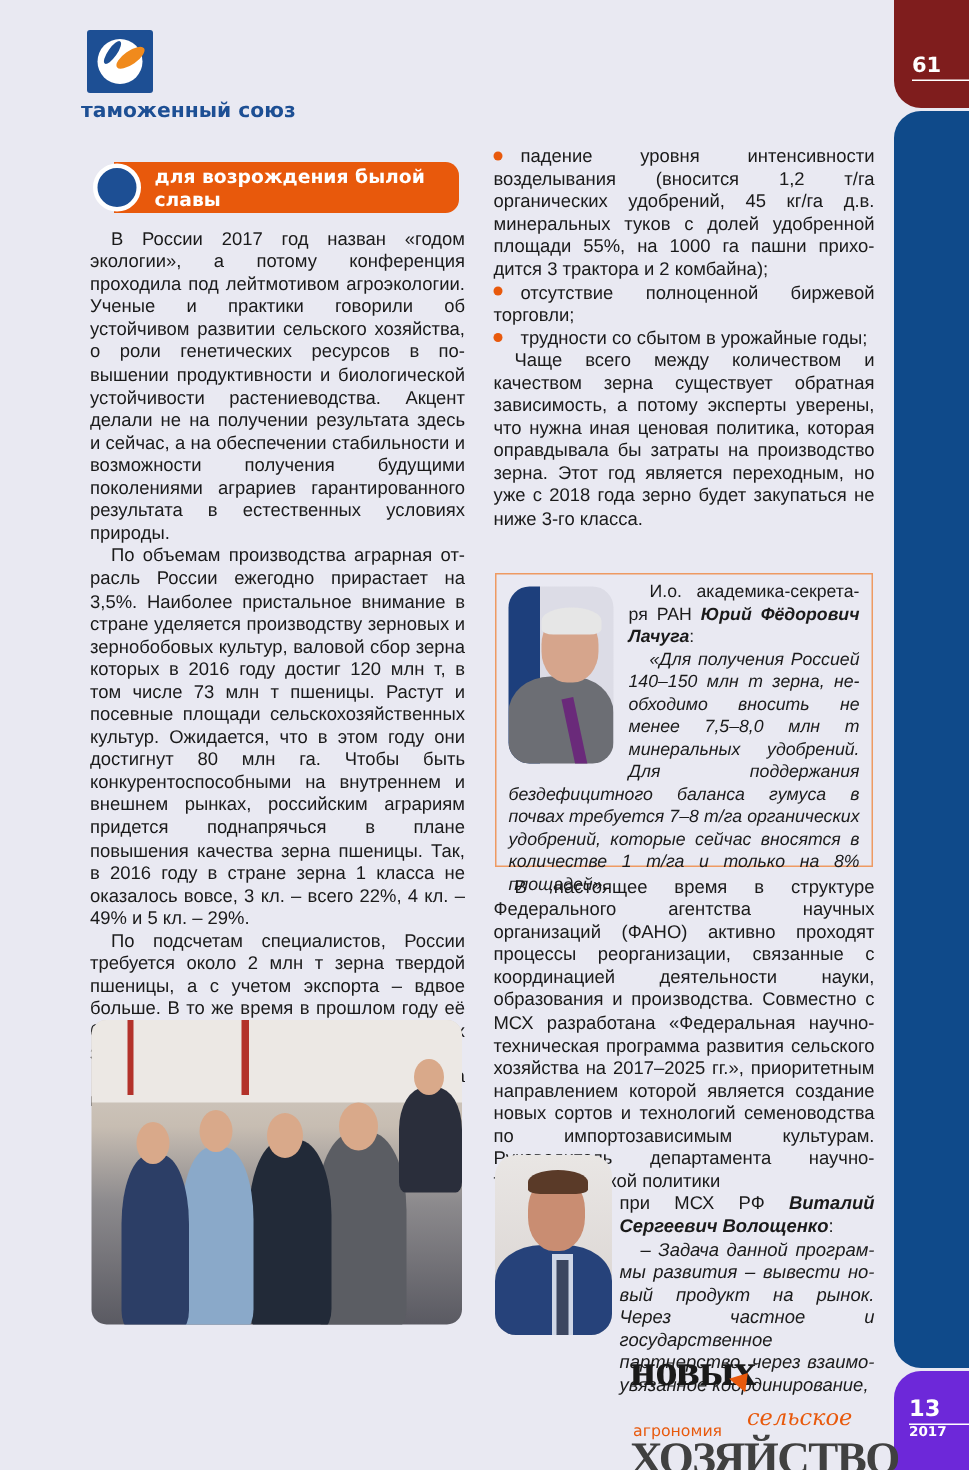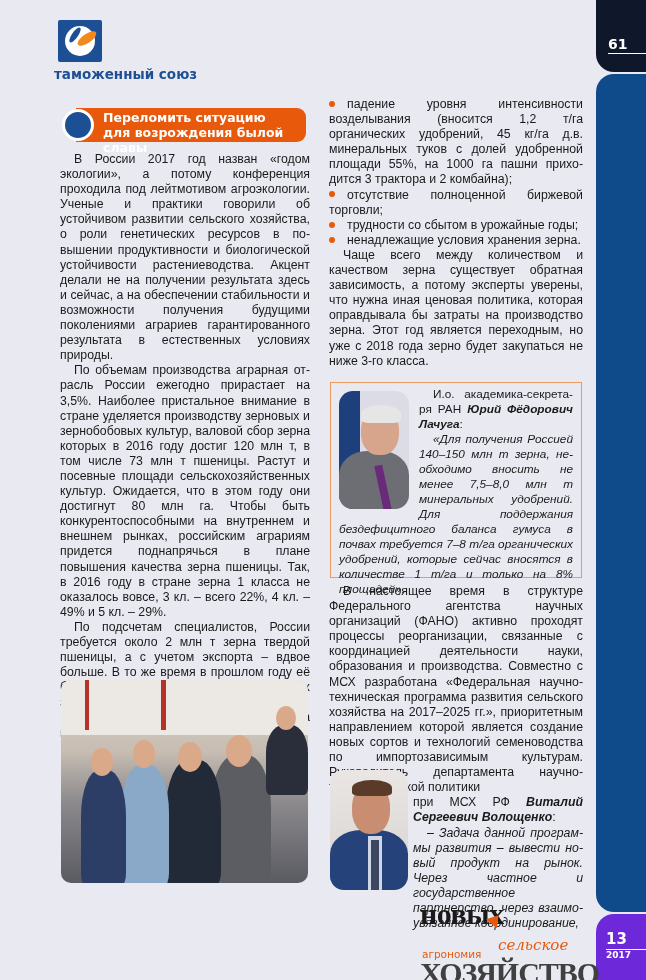--- a/index.html
+++ b/index.html
@@ -5,21 +5,21 @@
   html, body { margin: 0; padding: 0; }
   body {
     width: 646px; height: 980px; overflow: hidden; position: relative;
     background: #e9e9f2;
     font-family: "Liberation Sans", "DejaVu Sans", sans-serif;
     color: #1a1a1a;
   }
   
   .tab-top {
     position: absolute; left: 596px; top: 0; width: 50px; height: 72px;
-    background: #0f172a; border-bottom-left-radius: 18px; text-align: right;
+    background: #7f1d1d; border-bottom-left-radius: 18px; text-align: right;
   }
   .tab-top .pgnum {
     position: absolute; left: 12px; top: 36px; font-weight: bold; font-size: 14px;
     color: #fff; font-family: "DejaVu Sans", sans-serif;
   }
   .tab-top .pgline { position: absolute; left: 12px; top: 53px; width: 38px; height: 1px; background: #fff; }
   .tab-mid {
     position: absolute; left: 596px; top: 74px; width: 50px; height: 838px;
     background: #0f4a8a; border-top-left-radius: 18px; border-bottom-left-radius: 18px;
   }
@@ -114,21 +114,20 @@
     <div class="swoosh1"></div>
     <div class="swoosh2"></div>
   </div>
   <div class="logo-text">таможенный союз</div>
 </div>
 
 <div class="pill">
   <div class="pill-bar"></div>
   <div class="pill-circle"></div>
   <div class="pill-text">
-    <div>Переломить ситуацию</div>
     <div>для возрождения былой славы</div>
   </div>
 </div>
 
 <div class="col left-col">
   <p>В России 2017 год назван «годом экологии», а потому конференция проходила под лейт­мотивом агроэкологии. Ученые и практики говорили об устойчивом развитии сельского хозяйства, о роли генетических ресурсов в по­вышении продуктивности и биологической устойчивости растениеводства. Акцент делали не на получении результата здесь и сейчас, а на обеспечении стабильности и возможности по­лучения будущими поколениями аграриев га­рантированного результата в естественных ус­ловиях природы.</p>
   <p>По объемам производства аграрная от­расль России ежегодно прирастает на 3,5%. Наиболее пристальное внимание в стране уделяется производству зерновых и зерно­бобовых культур, валовой сбор зерна кото­рых в 2016 году достиг 120 млн т, в том числе 73 млн т пшеницы. Растут и посевные площа­ди сельскохозяйственных культур. Ожидается, что в этом году они достигнут 80 млн га. Чтобы быть конкурентоспособными на внутреннем и внешнем рынках, российским аграриям при­дется поднапрячься в плане повышения каче­ства зерна пшеницы. Так, в 2016 году в стране зерна 1 класса не оказалось вовсе, 3 кл. – всего 22%, 4 кл. – 49% и 5 кл. – 29%.</p>
   <p>По подсчетам специалистов, России требу­ется около 2 млн т зерна твердой пшеницы, а с учетом экспорта – вдвое больше. В то же время в прошлом году её было произведено 0,6 млн т, в которых зерно 1–2 классов отсут­ствовало.</p>
   <p>Среди причин низкого качества пшеницы на­званы:</p>
 </div>
@@ -147,21 +146,20 @@
   <div class="head" style="left:30px;top:68px;width:22px;height:28px;"></div>
   <div class="person" style="left:205px;top:45px;width:42px;height:70px;background:#2a2e3b;"></div>
   <div class="head" style="left:215px;top:26px;width:20px;height:24px;"></div>
 </div>
 
 <div class="col right-col">
   <ul class="bullets">
     <li><span class="dot"></span><span>падение уровня интенсивности возделыва­ния (вносится 1,2 т/га органических удобрений, 45 кг/га д.в. минеральных туков с долей удо­бренной площади 55%, на 1000 га пашни прихо­дится 3 трактора и 2 комбайна);</span></li>
     <li><span class="dot"></span><span>отсутствие полноценной биржевой торговли;</span></li>
     <li><span class="dot"></span><span>трудности со сбытом в урожайные годы;</span></li>
-    <li><span class="dot"></span><span>ненадлежащие условия хранения зерна.</span></li>
   </ul>
   <p>Чаще всего между количеством и качеством зерна существует обратная зависимость, а по­тому эксперты уверены, что нужна иная цено­вая политика, которая оправдывала бы затраты на производство зерна. Этот год является пе­реходным, но уже с 2018 года зерно будет заку­паться не ниже 3-го класса.</p>
 </div>
 
 <div class="quote-box">
   <div class="quote-photo">
     <div class="suit"></div>
       <div class="face"></div>
       <div class="hair"></div>
       <div class="tie"></div>

